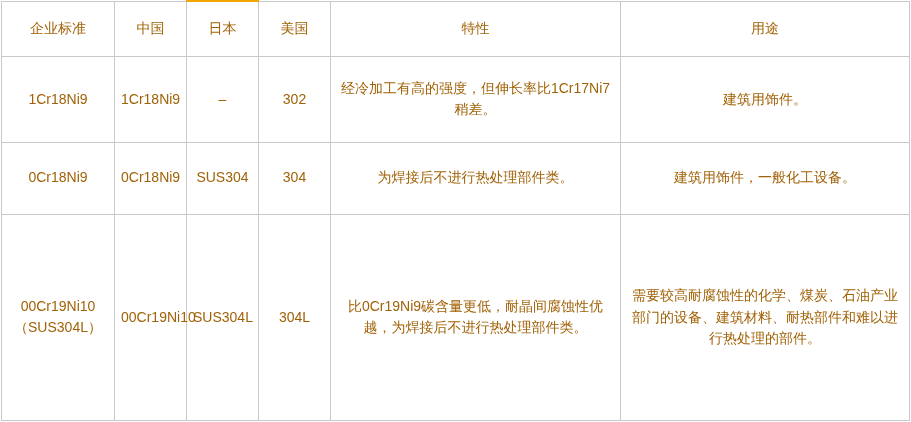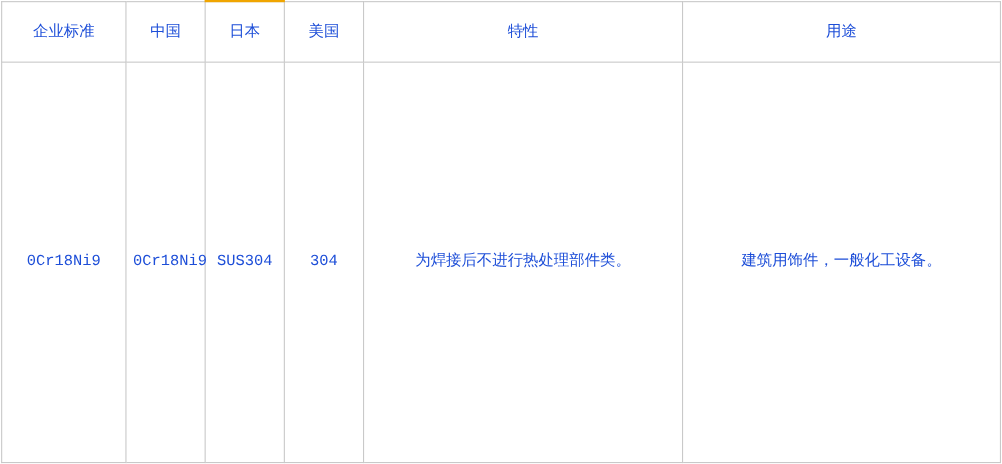--- a/index.html
+++ b/index.html
@@ -23,21 +23,21 @@
     border-collapse: collapse;
     table-layout: fixed;
     width: 908px;
     height: 420px;
     background: #ffffff;
   }
   table.spec-table td, table.spec-table th {
     border: 1px solid #c9c9c9;
     text-align: center;
     vertical-align: middle;
-    color: #1d4ed8;
+    color: #a16207;
     font-weight: normal;
     padding: 4px 6px;
     line-height: 1.55;
     font-size: 14px;
   }
   thead th {
     height: 46px;
     font-size: 15px;
   }
   
@@ -62,21 +62,21 @@
   col.c5 { width: 289px; }
 
   td.code, td.cn, td.jp, td.us {
     font-size: 14.5px;
   }
   td.feature, td.usage {
     font-size: 14.5px;
     line-height: 1.75;
   }
   tr.r1 { height: 52px; }
-  tr.r2 { height: 44px; font-family: Liberation Mono, monospace; }
+  tr.r2 { height: 44px; }
   tr.r3 { height: 126px; }
   tr.r4 { height: 126px; }
 </style>
 </head>
 <body>
 
 <div class="table-wrap">
   <table class="spec-table">
     <colgroup>
       <col class="c0">
@@ -90,23 +90,39 @@
       <tr>
         <th>企业标准</th>
         <th>中国</th>
         <th class="selected">日本</th>
         <th>美国</th>
         <th>特性</th>
         <th>用途</th>
       </tr>
     </thead>
     <tbody>
+      <tr class="r1">
+        <td class="code">1Cr18Ni9</td>
+        <td class="cn">1Cr18Ni9</td>
+        <td class="jp">–</td>
+        <td class="us">302</td>
+        <td class="feature">经冷加工有高的强度，但伸长率比1Cr17Ni7稍差。</td>
+        <td class="usage">建筑用饰件。</td>
+      </tr>
       <tr class="r2">
         <td class="code">0Cr18Ni9</td>
         <td class="cn">0Cr18Ni9</td>
         <td class="jp">SUS304</td>
         <td class="us">304</td>
         <td class="feature">为焊接后不进行热处理部件类。</td>
         <td class="usage">建筑用饰件，一般化工设备。</td>
       </tr>
+      <tr class="r4">
+        <td class="code">00Cr19Ni10（SUS304L）</td>
+        <td class="cn">00Cr19Ni10</td>
+        <td class="jp">SUS304L</td>
+        <td class="us">304L</td>
+        <td class="feature">比0Cr19Ni9碳含量更低，耐晶间腐蚀性优越，为焊接后不进行热处理部件类。</td>
+        <td class="usage">需要较高耐腐蚀性的化学、煤炭、石油产业部门的设备、建筑材料、耐热部件和难以进行热处理的部件。</td>
+      </tr>
     </tbody>
   </table>
 </div>
 
 </body></html>

